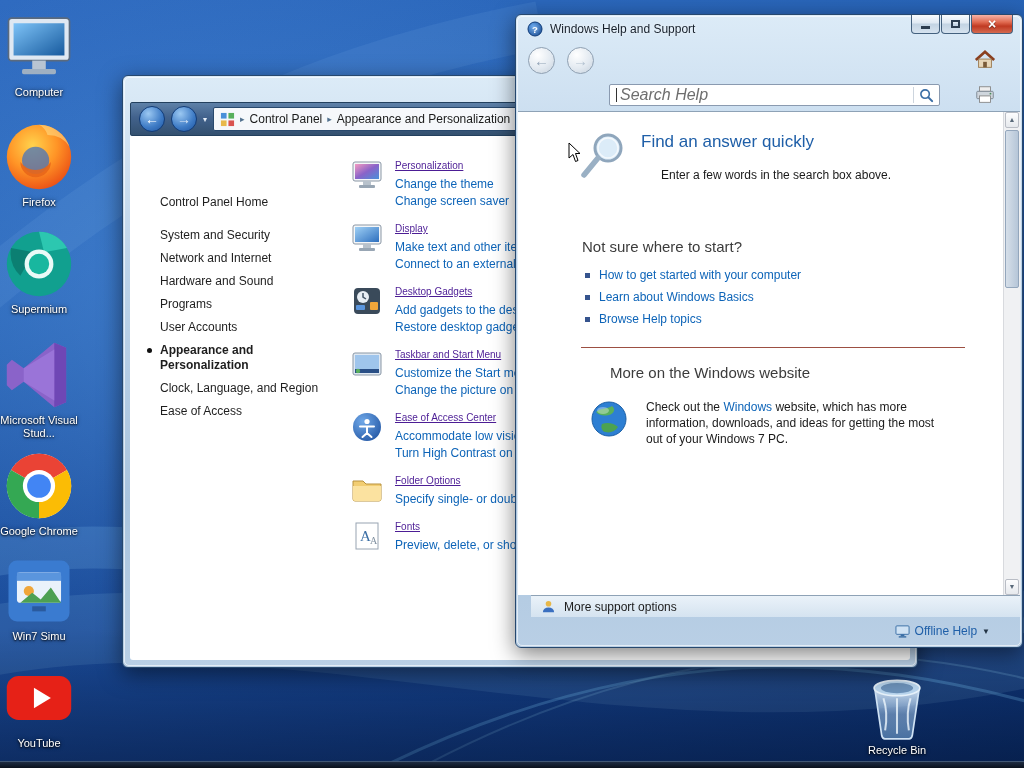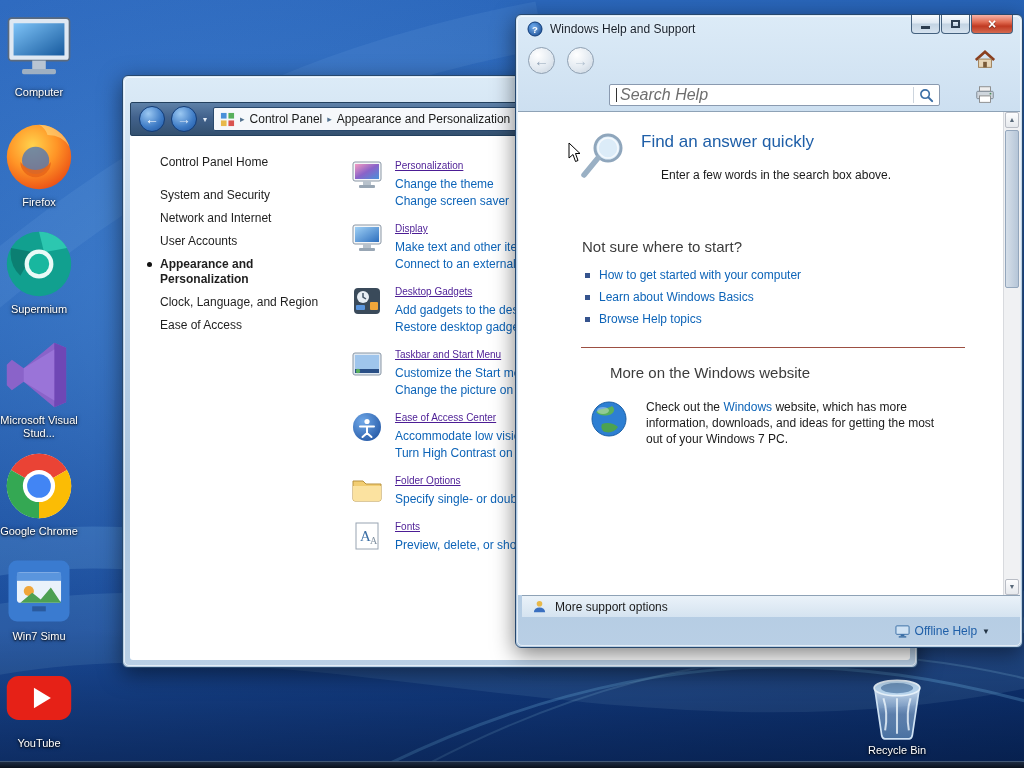--- a/index.html
+++ b/index.html
@@ -41,21 +41,21 @@
     border:1px solid #123c78; color:#fff; display:flex; align-items:center; justify-content:center;
     font-size:14px; cursor:pointer; }
   .nav-circle.fwd { color:#d9e7f6; }
   .nav-drop { color:#e6eef8; font-size:8px; cursor:pointer; }
   .crumb { flex:0 1 500px; height:24px; background:rgba(253,254,255,.96); border:1px solid #28486c;
     border-radius:2px; display:flex; align-items:center; gap:5px; padding:0 6px; font-size:12px; color:#1b1b1b; }
   .crumb .chev { color:#51708e; font-size:9px; }
   .crumb .mini { width:15px; height:15px; flex:0 0 15px; }
   .cp-body { position:absolute; top:60px; left:7px; right:7px; bottom:7px; background:#fff;
     display:flex; overflow:hidden; border-radius:0 0 3px 3px; }
-  .cp-sidebar { width:220px; flex:0 0 220px; padding:15px 0 0 30px; font-size:12px; color:#1e1e1e; }
+  .cp-sidebar { width:220px; flex:0 0 220px; padding:15px 0 0 30px; font-size:12px; color:#1e1e1e;margin-top:40px; }
   .cp-side-item { line-height:23px; cursor:pointer; white-space:nowrap; }
   .cp-side-item.first { margin-bottom:10px; }
   .cp-side-item.active { font-weight:bold; white-space:normal; line-height:15px; padding:4px 0;
     position:relative; width:160px; }
   .side-bullet { position:absolute; left:-13px; top:9px; width:5px; height:5px; border-radius:50%; background:#111; }
   .cp-main { flex:1; padding:20px 0 0 0; }
   .cp-item { display:flex; gap:11px; margin-bottom:9px; }
   .cpi { width:34px; height:34px; flex:0 0 34px; margin-top:2px; }
   .cp-title { display:block; color:#4c1d95; font-size:10px; line-height:20px; cursor:pointer;text-decoration:underline; }
   .cp-task { display:block; color:#0d64b8; font-size:12px; line-height:17px; cursor:pointer; }
@@ -115,21 +115,21 @@
   .quick-sub { position:absolute; left:143px; top:56px; font-size:12px; color:#1a1a1a; }
   .start-title { position:absolute; left:64px; top:126px; font-size:15px; color:#3c3c3c; }
   .link-row { position:absolute; left:67px; display:flex; align-items:center; gap:9px; font-size:12px; }
   .bullet-sq { width:5px; height:5px; background:#36548e; flex:0 0 5px; }
   .hlink { color:#0d64b8; cursor:pointer; text-decoration:none; }
   .divider { position:absolute; left:63px; top:235px; width:384px; border-top:1px solid #9c4f42; }
   .web-title { position:absolute; left:62px; top:252px; font-size:15px; color:#3c3c3c;margin-left:30px; }
   .globe { position:absolute; left:72px; top:288px; width:38px; height:38px; }
   .web-para { position:absolute; left:128px; top:287px; width:302px; font-size:12px; line-height:16px; color:#1a1a1a; }
 
-  .help-footer { position:absolute; left:6px; right:2px; bottom:2px; height:50px; }
+  .help-footer { position:absolute; left:15px; right:2px; bottom:2px; height:50px; }
   .footer-row1 { height:22px; border-top:1px solid #8ea2b6; background:linear-gradient(#eaf2f9,#d5e3f0);
     display:flex; align-items:center; gap:8px; padding-left:10px; font-size:12px; color:#1b1b1b; }
   .footer-ico { width:15px; height:15px; flex:0 0 15px; }
   .footer-row2 { height:28px; display:flex; align-items:center; justify-content:flex-end; gap:5px;
     padding-right:30px; font-size:12px; color:#1f5fa8; }
   .offline-wrap { display:flex; align-items:center; gap:5px; cursor:pointer; }
   .offline-arrow { font-size:8px; color:#234; }
 
   .cursor { position:absolute; left:568px; top:142px; width:13px; height:21px; z-index:99; pointer-events:none; }
 </style>
@@ -283,20 +283,22 @@
         <span class="chev">▸</span>
         <span>Appearance and Personalization</span>
       </div>
     </div>
 
     <div class="cp-body">
       <div class="cp-sidebar">
         <div class="cp-side-item first">Control Panel Home</div>
         <div class="cp-side-item">System and Security</div>
         <div class="cp-side-item">Network and Internet</div>
+        <div class="cp-side-item">Hardware and Sound</div>
+        <div class="cp-side-item">Programs</div>
         <div class="cp-side-item">User Accounts</div>
         <div class="cp-side-item active">
           <span class="side-bullet"></span>
           <span>Appearance and Personalization</span>
         </div>
         <div class="cp-side-item">Clock, Language, and Region</div>
         <div class="cp-side-item">Ease of Access</div>
       </div>
 
       <div class="cp-main">

